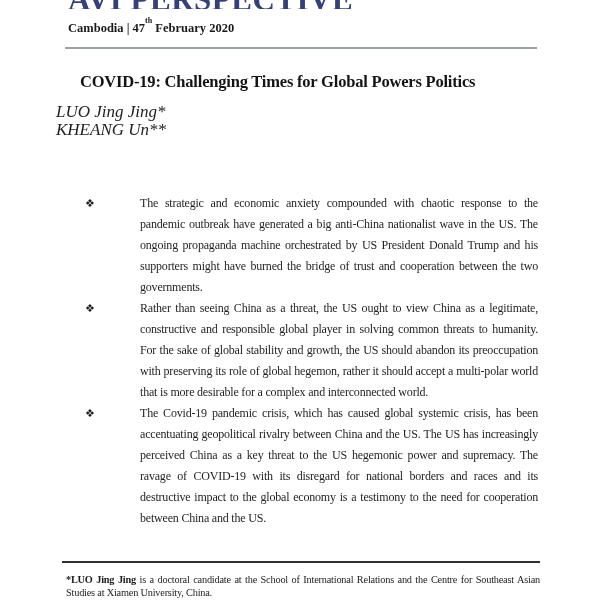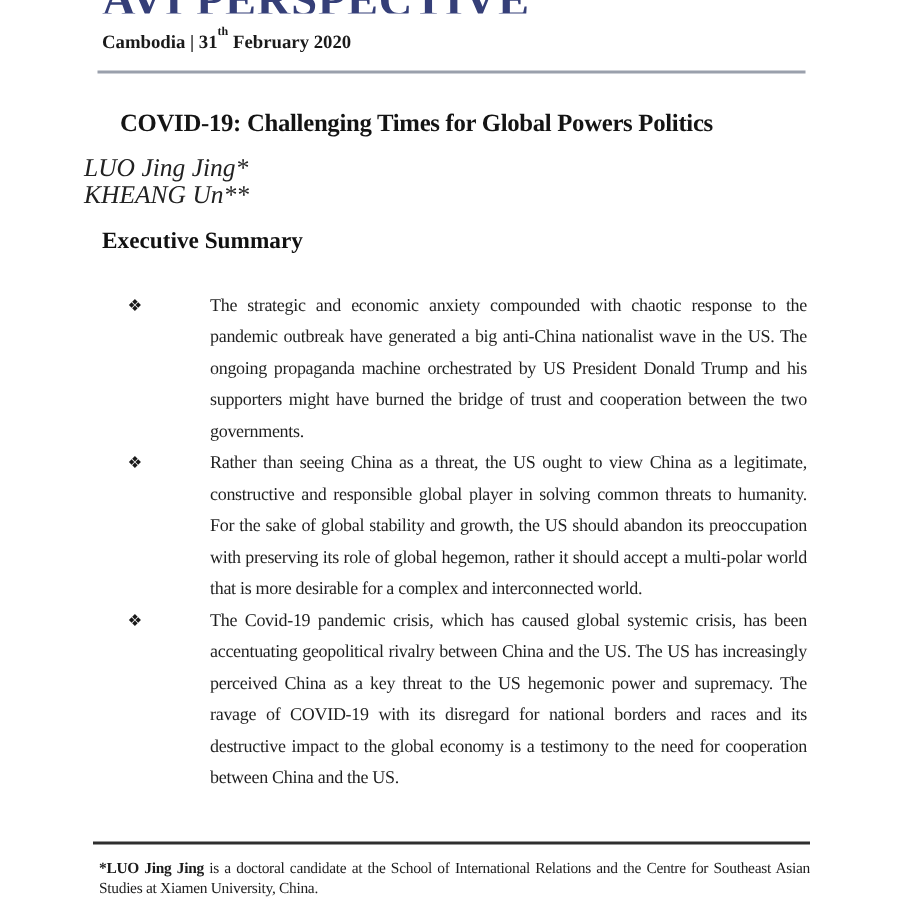--- a/index.html
+++ b/index.html
@@ -99,32 +99,31 @@
 </style>
 </head>
 <body>
 
 <div class="page">
 
   <div class="brand-clip">
     <div class="brand-text">AVI PERSPECTIVE</div>
   </div>
 
-  <div class="dateline"><span>Cambodia | 31</span><sup>th</sup><span> February 2020</span></div>
+  <div class="dateline"><span>Cambodia | 47</span><sup>th</sup><span> February 2020</span></div>
 
   <div class="header-divider"></div>
 
   <h1 class="title">COVID-19: Challenging Times for Global Powers Politics</h1>
 
   <div class="authors">
     <div class="author">LUO Jing Jing*</div>
     <div class="author">KHEANG Un**</div>
   </div>
 
-  <h2 class="section-heading">Executive Summary</h2>
 
   <div class="bullets">
 
     <div class="bullet">
       <span class="marker">❖</span>
       <div class="bullet-text">The strategic and economic anxiety compounded with chaotic response to the pandemic outbreak have generated a big anti-China nationalist wave in the US. The ongoing propaganda machine orchestrated by US President Donald Trump and his supporters might have burned the bridge of trust and cooperation between the two governments.</div>
     </div>
 
     <div class="bullet">
       <span class="marker">❖</span>

